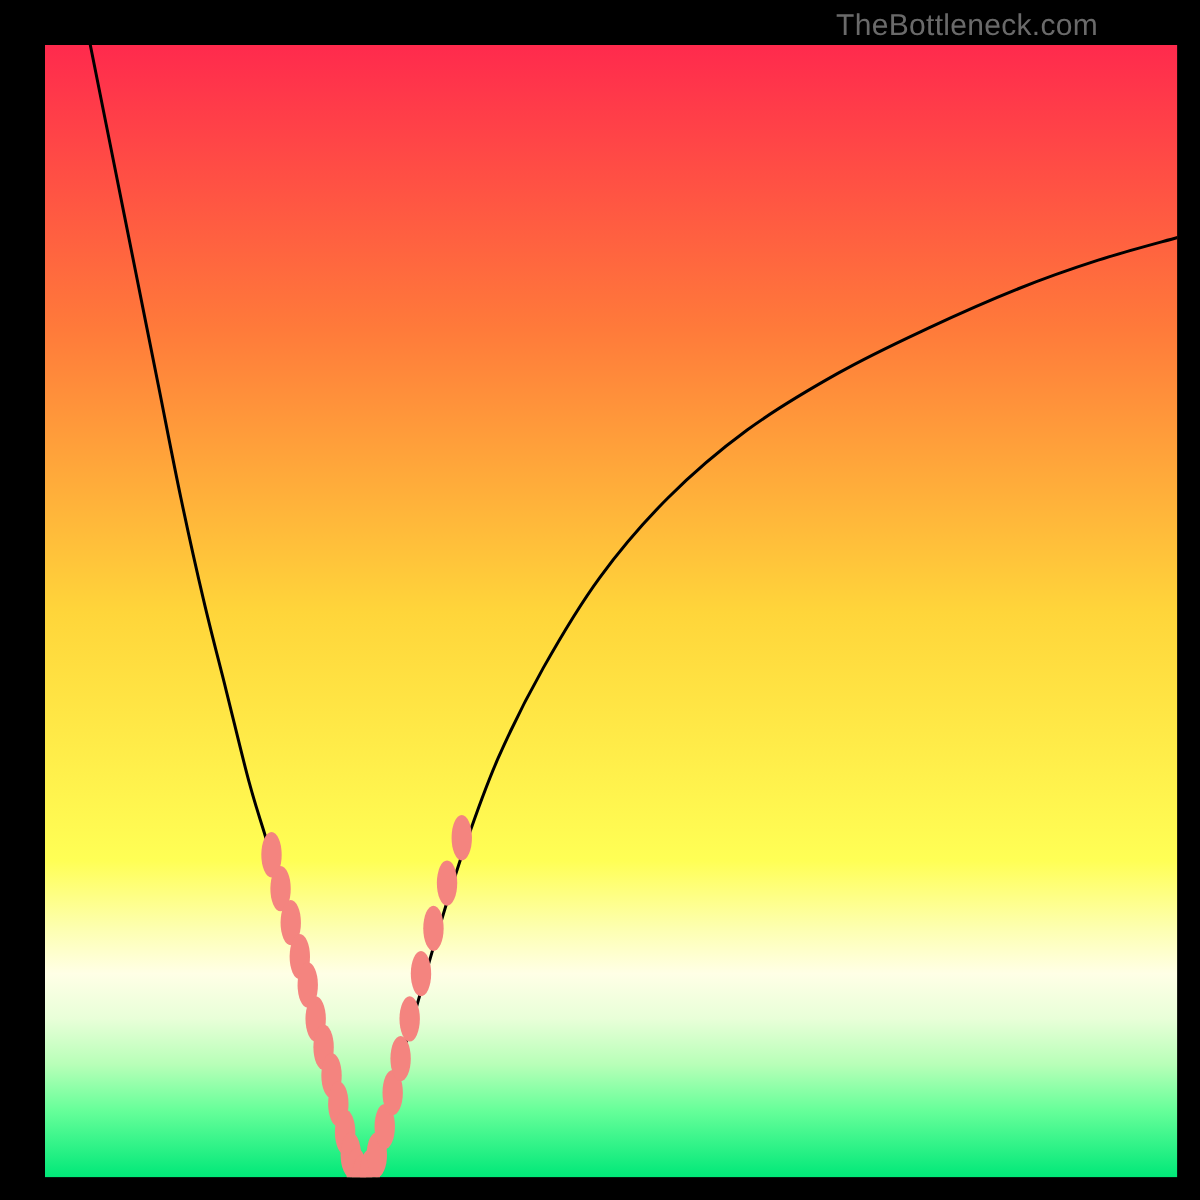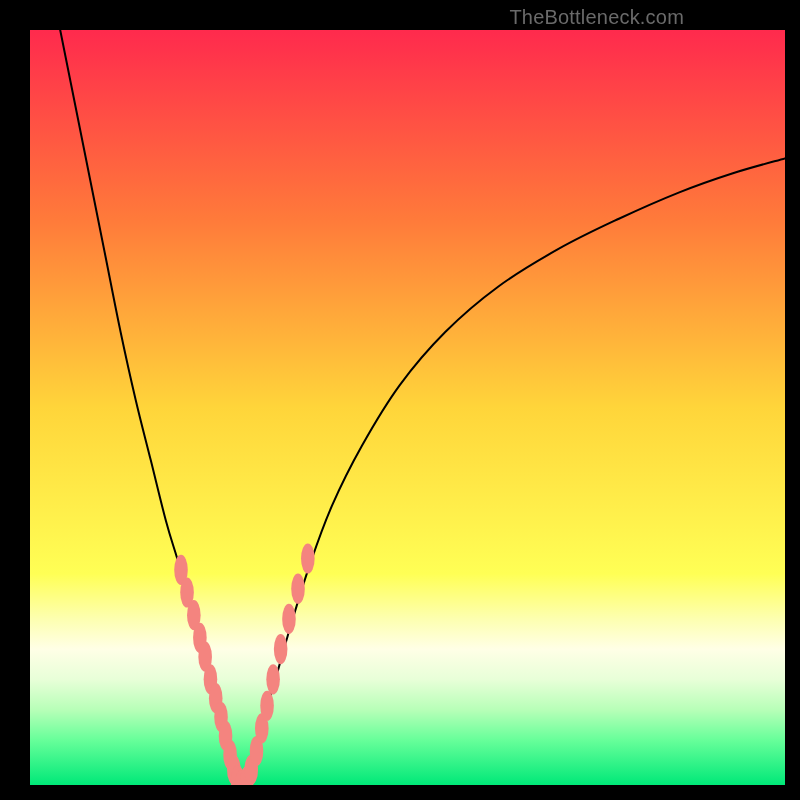--- a/index.html
+++ b/index.html
@@ -9,20 +9,21 @@
     height: 800px;
     overflow: hidden;
     background: #000;
     font-family: Arial, Helvetica, sans-serif;
   }
   .frame {
     position: absolute;
     left: 0; top: 0;
     width: 696px; height: 800px;
     background: #000;
+    padding-left: 48px;
   }
   .plot {
     position: absolute;
     left: 30px;
     top: 30px;
     width: 755px;
     height: 755px;
     overflow: hidden;
   }
   .watermark {

